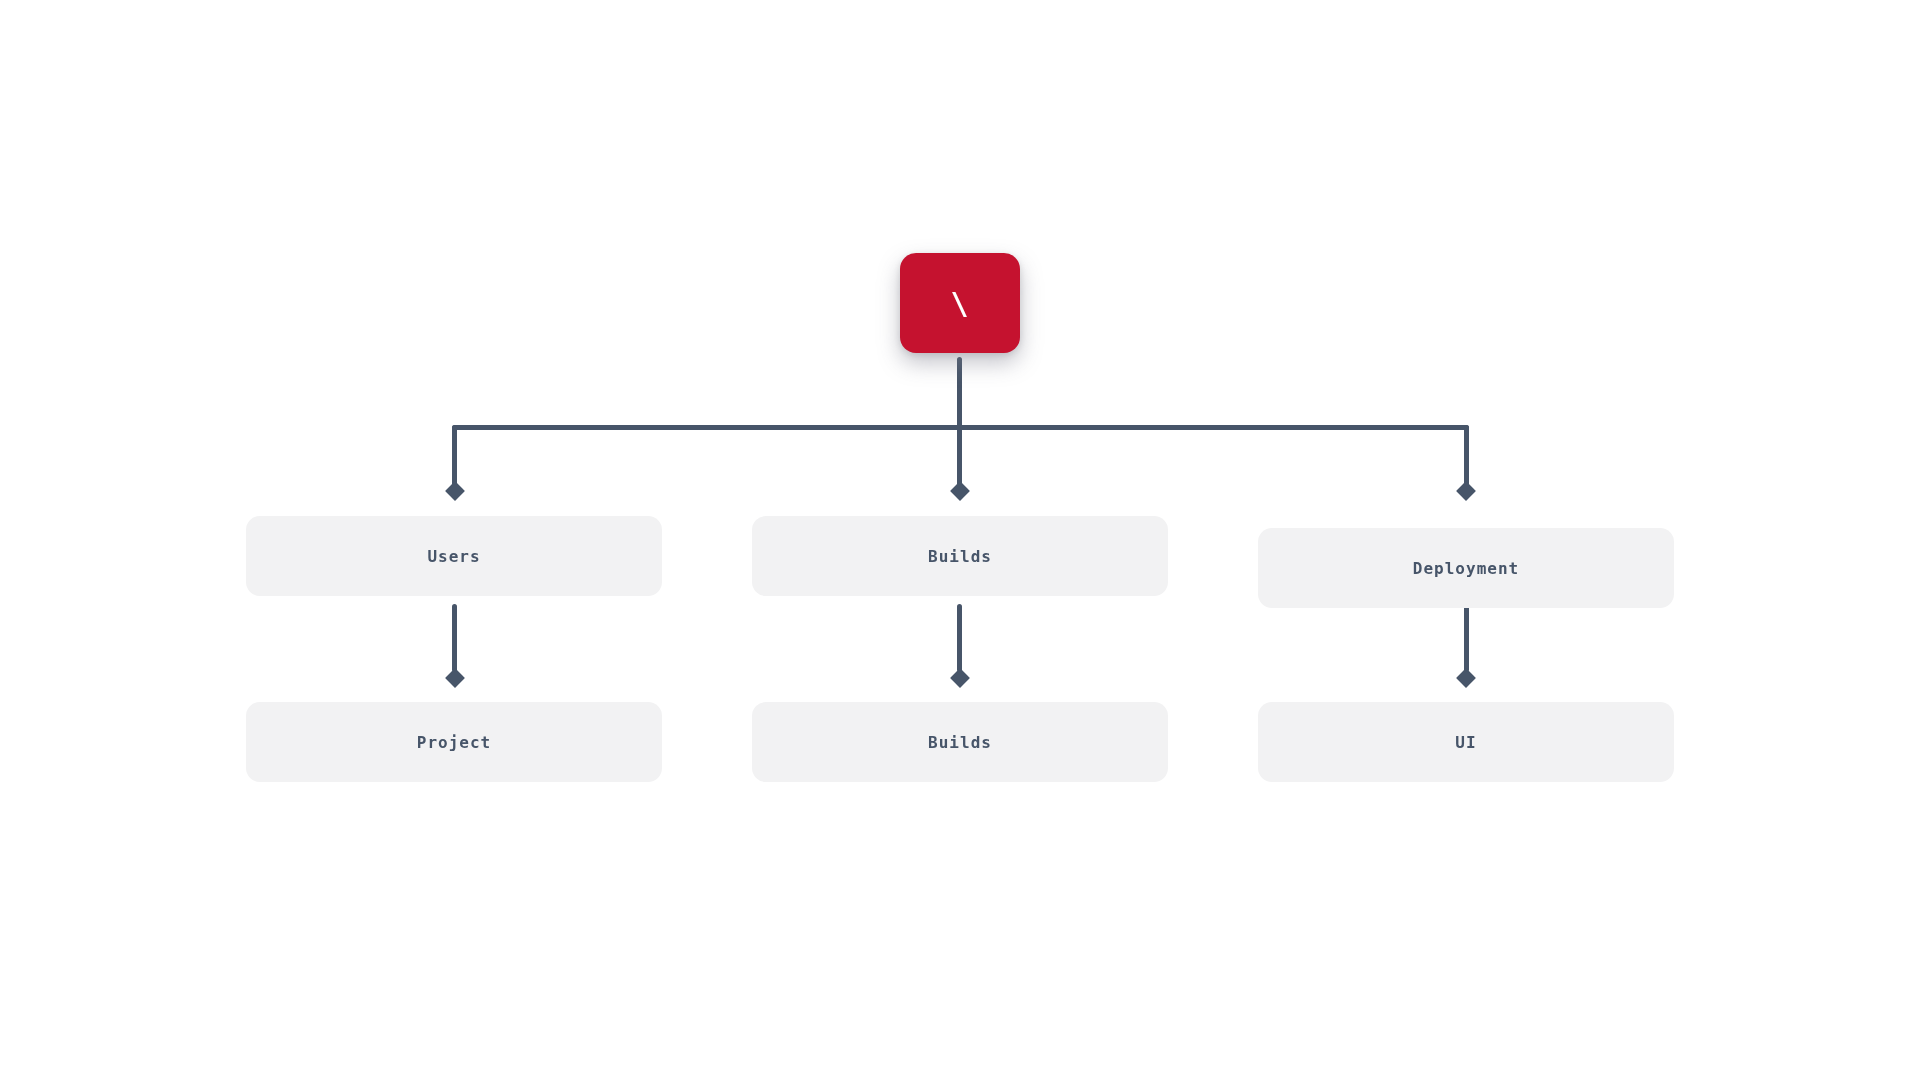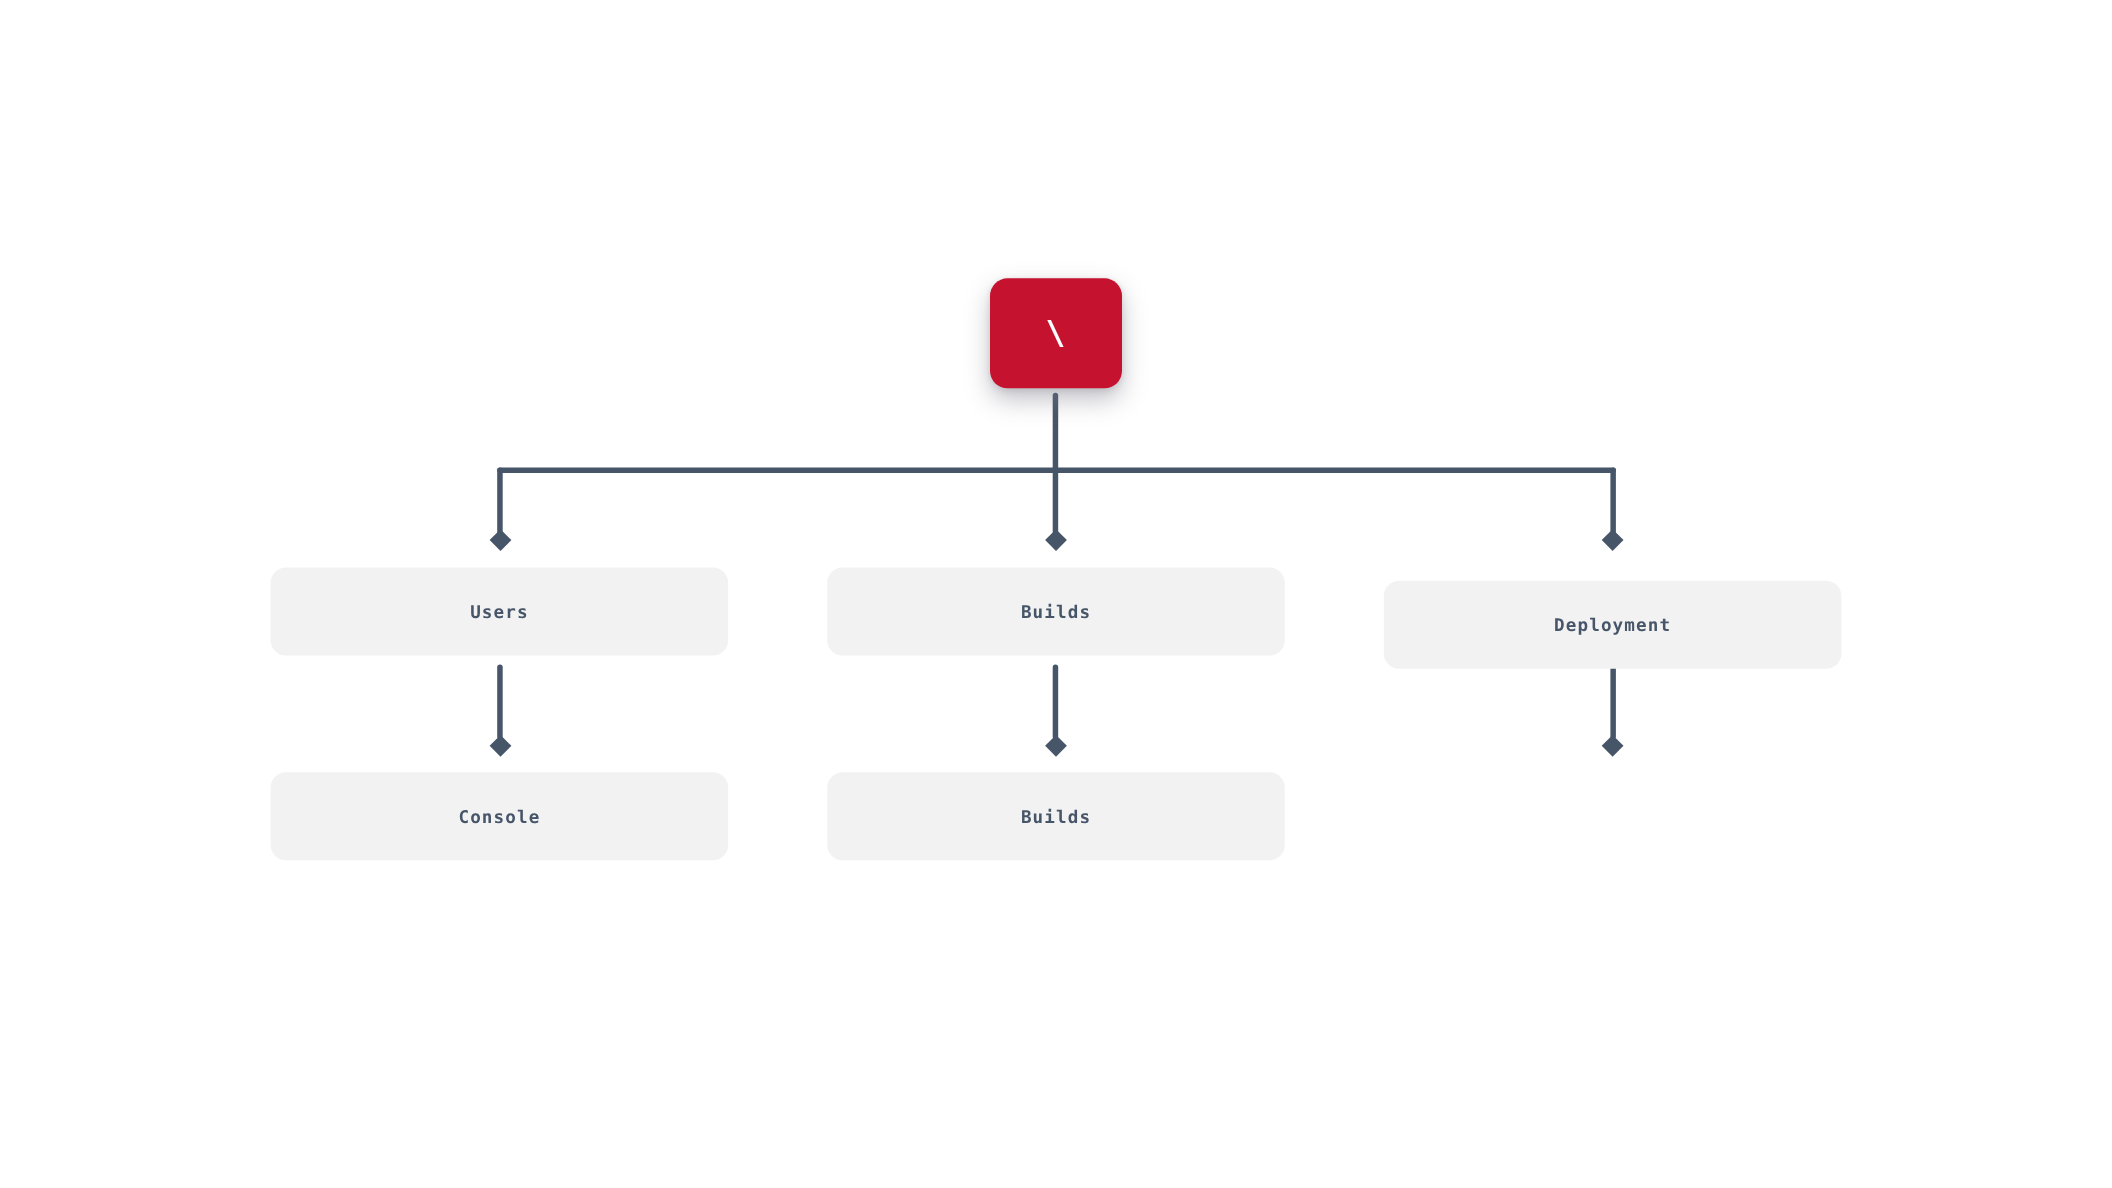--- a/index.html
+++ b/index.html
@@ -92,16 +92,17 @@
     <div class="line" style="left:1464px;top:604px;width:5px;height:68px;"></div>
     <div class="diamond" style="left:1459px;top:671px;"></div>
   </div>
 
   <div class="node node--root">\</div>
 
   <div class="node node--box pos-users">Users</div>
   <div class="node node--box pos-project">Builds</div>
   <div class="node node--box pos-deployment">Deployment</div>
 
-  <div class="node node--box pos-builds">Console</div>
+  <div class="node node--box pos-builds">Project</div>
   <div class="node node--box pos-console">Builds</div>
+  <div class="node node--box pos-ui">UI</div>
 
 </div>
 
 </body></html>

